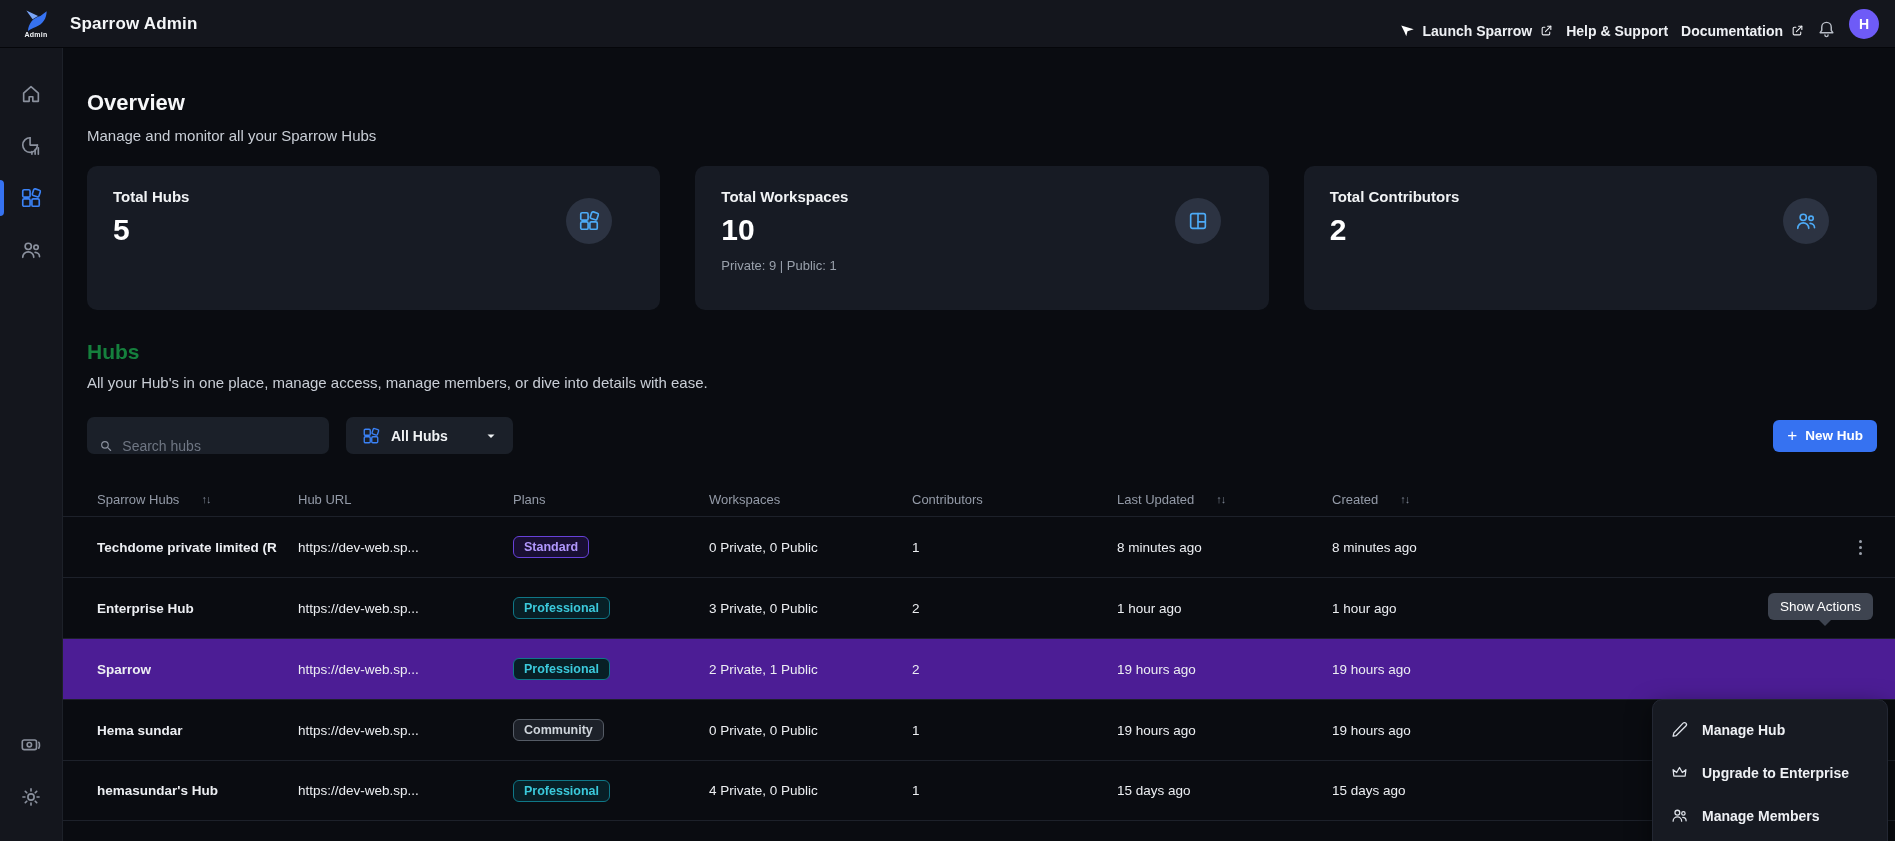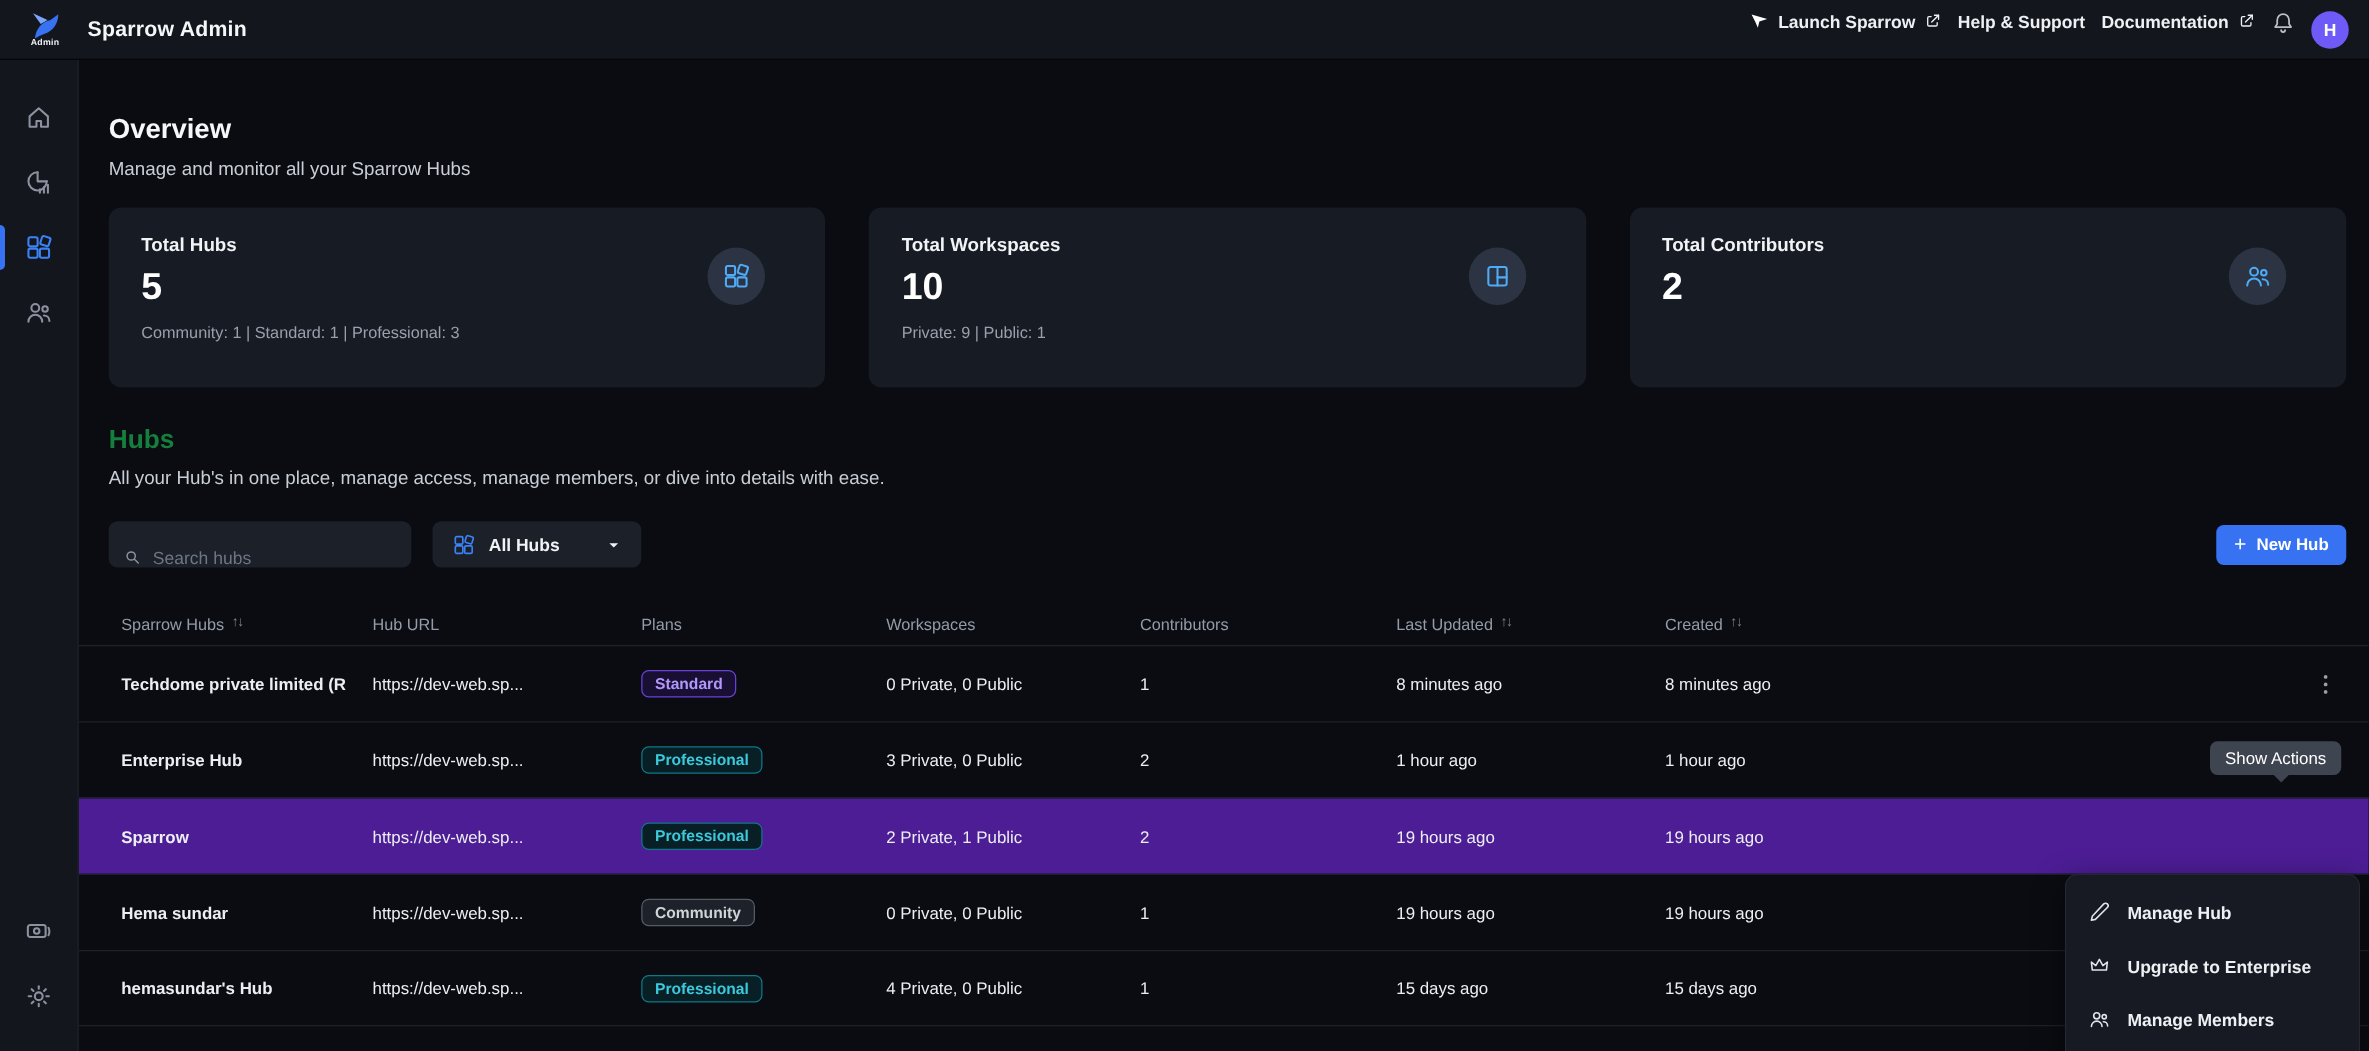--- a/index.html
+++ b/index.html
@@ -6,21 +6,21 @@
   html,body { width:1895px; height:841px; overflow:hidden; background:#0a0c11;
     font-family:"Liberation Sans","DejaVu Sans",sans-serif; color:#eceef2; }
 
   
   .topbar { position:fixed; top:0; left:0; right:0; height:48px; background:#14161d;
     border-bottom:1px solid #05060a; display:flex; align-items:center; padding:13px 16px; z-index:30; }
   .brand { display:flex; align-items:center; gap:14px; }
   .logo-wrap { display:flex; flex-direction:column; align-items:center; width:40px; }
   .logo-admin { font-size:7px; font-weight:700; color:#f0f2f5; margin-top:-3px; letter-spacing:.2px; }
   .brand-title { font-size:17px; font-weight:700; color:#f4f6f8; letter-spacing:.2px; }
-  .topnav { margin-left:auto; display:flex; align-items:flex-start; gap:13px; }
+  .topnav { margin-left:auto; display:flex; align-items:flex-end; gap:13px; }
   .topnav-item { display:flex; align-items:center; gap:8px; font-size:14px; font-weight:600;
     color:#eef0f4; cursor:pointer; white-space:nowrap; }
   .bell { display:flex; align-items:center; cursor:pointer; }
   .avatar { width:30px; height:30px; border-radius:50%; background:#6e5bf7; color:#fff;
     font-size:14px; font-weight:700; display:flex; align-items:center; justify-content:center; cursor:pointer; }
 
   
   .sidebar { position:fixed; top:48px; left:0; bottom:0; width:63px; background:#14161d;
     border-right:1px solid #1d2129; display:flex; flex-direction:column; align-items:center;
     padding:20px 0 18px; z-index:20; }
@@ -60,21 +60,21 @@
   .btn-primary { margin-left:auto; height:32px; background:#3672f1; color:#fff; border:none;
     border-radius:6px; font-size:13.5px; font-weight:600; display:flex; align-items:center;
     gap:8px; padding:0 14px; cursor:pointer; font-family:inherit; }
   .plus { font-size:17px; font-weight:400; line-height:1; margin-top:-1px; }
 
   
   .table { margin:28px -18px 0 -24px; }
   .trow { display:grid; grid-template-columns:201px 215px 196px 203px 205px 215px 215px 1fr;
     align-items:center; padding-left:34px; padding-right:18px; }
   .thead { height:34px; color:#949ba8; font-size:13px; }
-  .th { display:flex; gap:6px; }
+  .th { display:flex; align-items:center; gap:22px; }
   .sort { font-size:11px; letter-spacing:-1px; color:#7c8492; }
   .tbody .trow { height:61px; border-top:1px solid #1d212a; font-size:13.5px; color:#eceef2; }
   .tbody .trow:last-child { border-bottom:1px solid #1d212a; }
   .trow.hovered { background:#4c1d95; }
   .cell-name { font-weight:600; white-space:nowrap; overflow:hidden; }
   .cell-url { white-space:nowrap; overflow:hidden; }
   .plan-badge { display:inline-block; padding:3px 10px; border-radius:6px; font-size:12.5px; font-weight:600; }
   .plan-standard { color:#b197fc; border:1px solid #6741d9; background:#190f33; }
   .plan-professional { color:#3bc9db; border:1px solid #0f7787; background:#081f26; }
   .plan-community { color:#ced4da; border:1px solid #555c66; background:#1d2129; }
@@ -202,21 +202,20 @@
 
 <main class="main">
 
   <h1 class="page-title">Overview</h1>
   <p class="page-sub">Manage and monitor all your Sparrow Hubs</p>
 
   <section class="cards">
     <div class="card">
       <div class="card-title">Total Hubs</div>
       <div class="card-value">5</div>
-      <div class="card-detail">Community: 1 | Standard: 1 | Professional: 3</div>
       <div class="card-iconwrap">
         <svg viewBox="0 0 24 24" width="22" height="22" fill="none" stroke="#4dabf7" stroke-width="1.8" stroke-linecap="round" stroke-linejoin="round">
           <rect x="3" y="3" width="8" height="8" rx="1.5"></rect>
             <rect x="3" y="13" width="8" height="8" rx="1.5"></rect>
           <rect x="13" y="13" width="8" height="8" rx="1.5"></rect>
           <rect x="14" y="2.6" width="7.6" height="7.6" rx="1.5" transform="rotate(18 17.8 6.4)"></rect>
         </svg>
       </div>
     </div>
     <div class="card">

